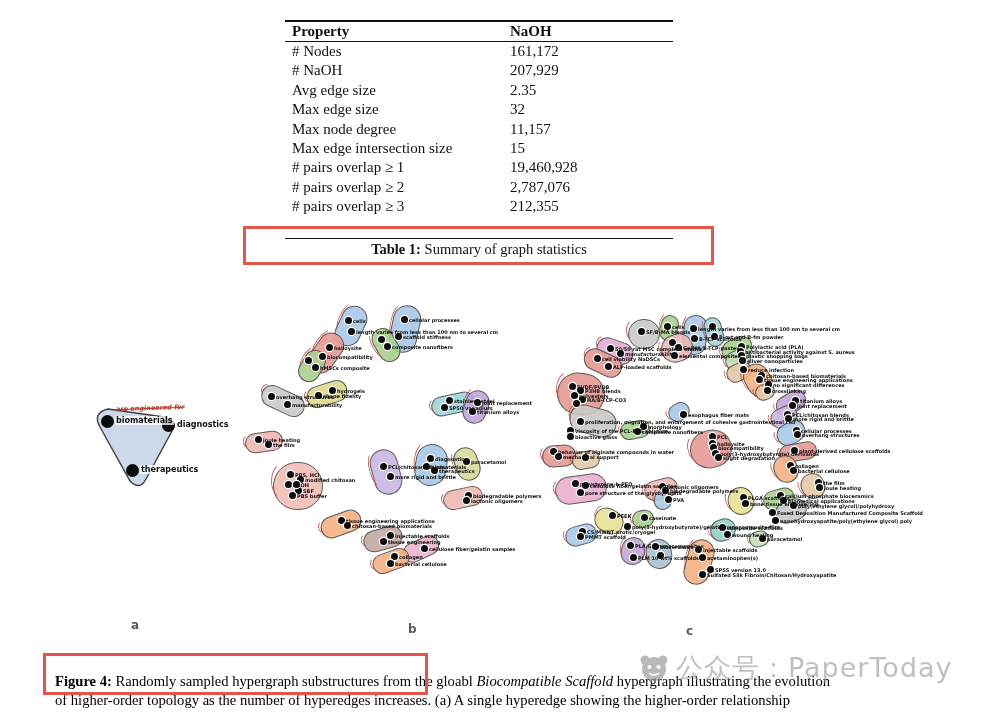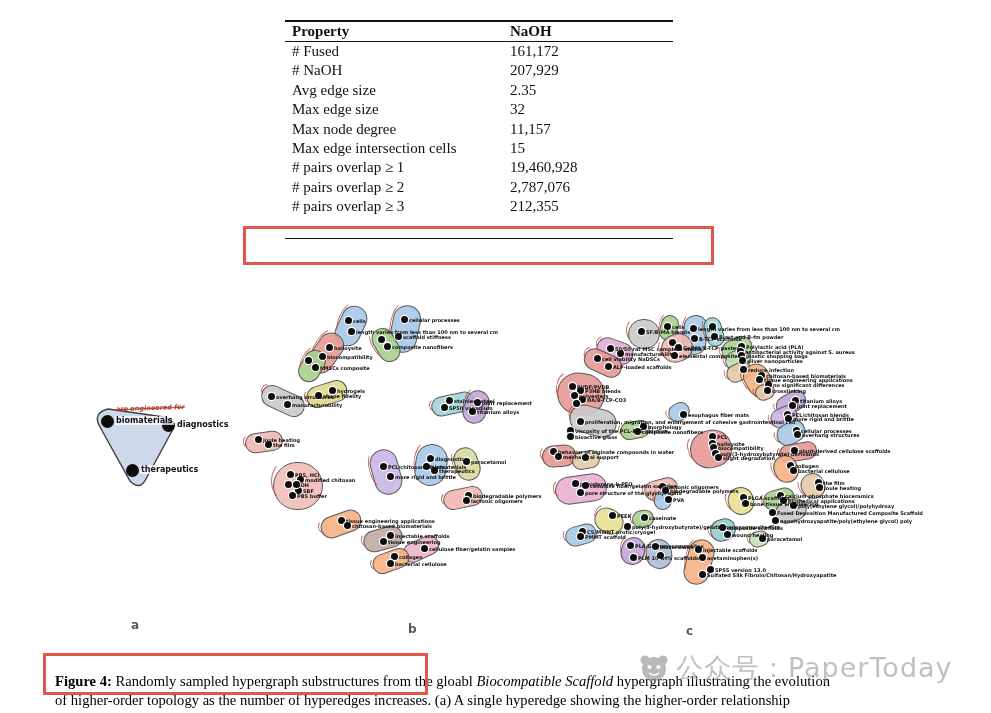--- a/index.html
+++ b/index.html
@@ -50,57 +50,60 @@
 
   <div class="stats-table">
     <div class="rule" style="top:0;height:2px;"></div>
     <div class="t-header">
       <span class="pcol">Property</span>
       <span class="vcol">NaOH</span>
     </div>
     <div class="rule" style="top:21px;height:1.2px;"></div>
     <div class="t-rows" id="t-rows">
         <div class="t-row">
-          <span class="pcol"># Fused</span>
+          <span class="pcol"># Nodes</span>
           <span class="vcol">161,172</span>
         </div>
         <div class="t-row">
           <span class="pcol"># NaOH</span>
           <span class="vcol">207,929</span>
         </div>
         <div class="t-row">
           <span class="pcol">Avg edge size</span>
           <span class="vcol">2.35</span>
         </div>
         <div class="t-row">
           <span class="pcol">Max edge size</span>
           <span class="vcol">32</span>
         </div>
         <div class="t-row">
           <span class="pcol">Max node degree</span>
           <span class="vcol">11,157</span>
         </div>
         <div class="t-row">
-          <span class="pcol">Max edge intersection cells</span>
+          <span class="pcol">Max edge intersection size</span>
           <span class="vcol">15</span>
         </div>
         <div class="t-row">
           <span class="pcol"># pairs overlap ≥ 1</span>
           <span class="vcol">19,460,928</span>
         </div>
         <div class="t-row">
           <span class="pcol"># pairs overlap ≥ 2</span>
           <span class="vcol">2,787,076</span>
         </div>
         <div class="t-row">
           <span class="pcol"># pairs overlap ≥ 3</span>
           <span class="vcol">212,355</span>
         </div>
       </div>
     <div class="rule" style="top:218px;height:1.2px;"></div>
+    <div class="t-caption">
+      <b>Table 1:</b><span> Summary of graph statistics</span>
+    </div>
   </div>
 
   <div class="redbox" style="left:243px;top:226px;width:465px;height:33px;"></div>
 
   <div class="figure" id="figure">
 
     <svg width="110" height="100" style="position:absolute;left:85px;top:105px;z-index:1;">
       <path d="M 23 6 L 79 14 Q 93 17 87 28 L 61 76 Q 55 88 45 78 L 15 24 Q 7 10 23 6 Z" fill="#cdd8ea" stroke="#3f3f3f" stroke-width="1.4"></path>
     </svg>
     <div id="panel-a">

